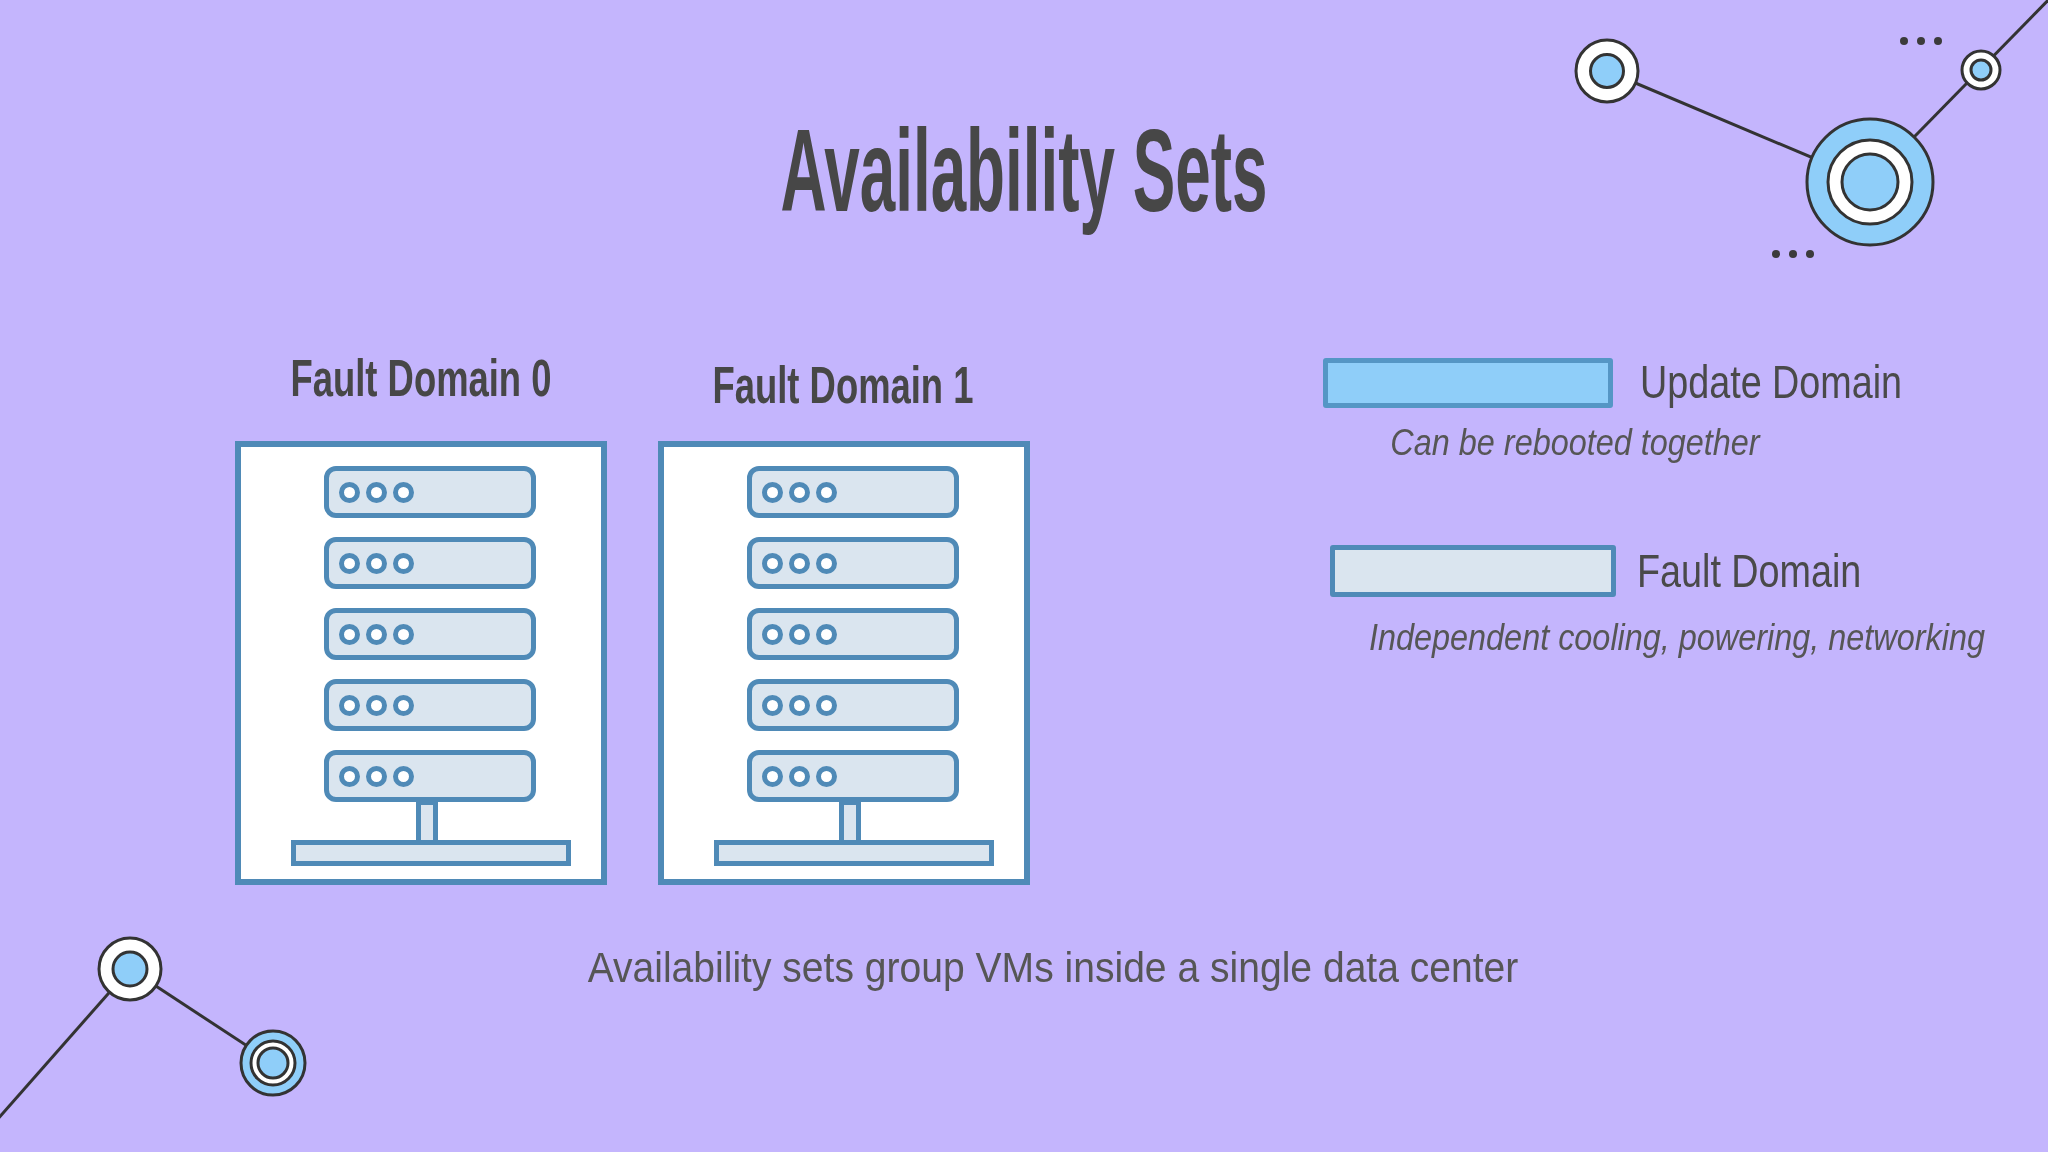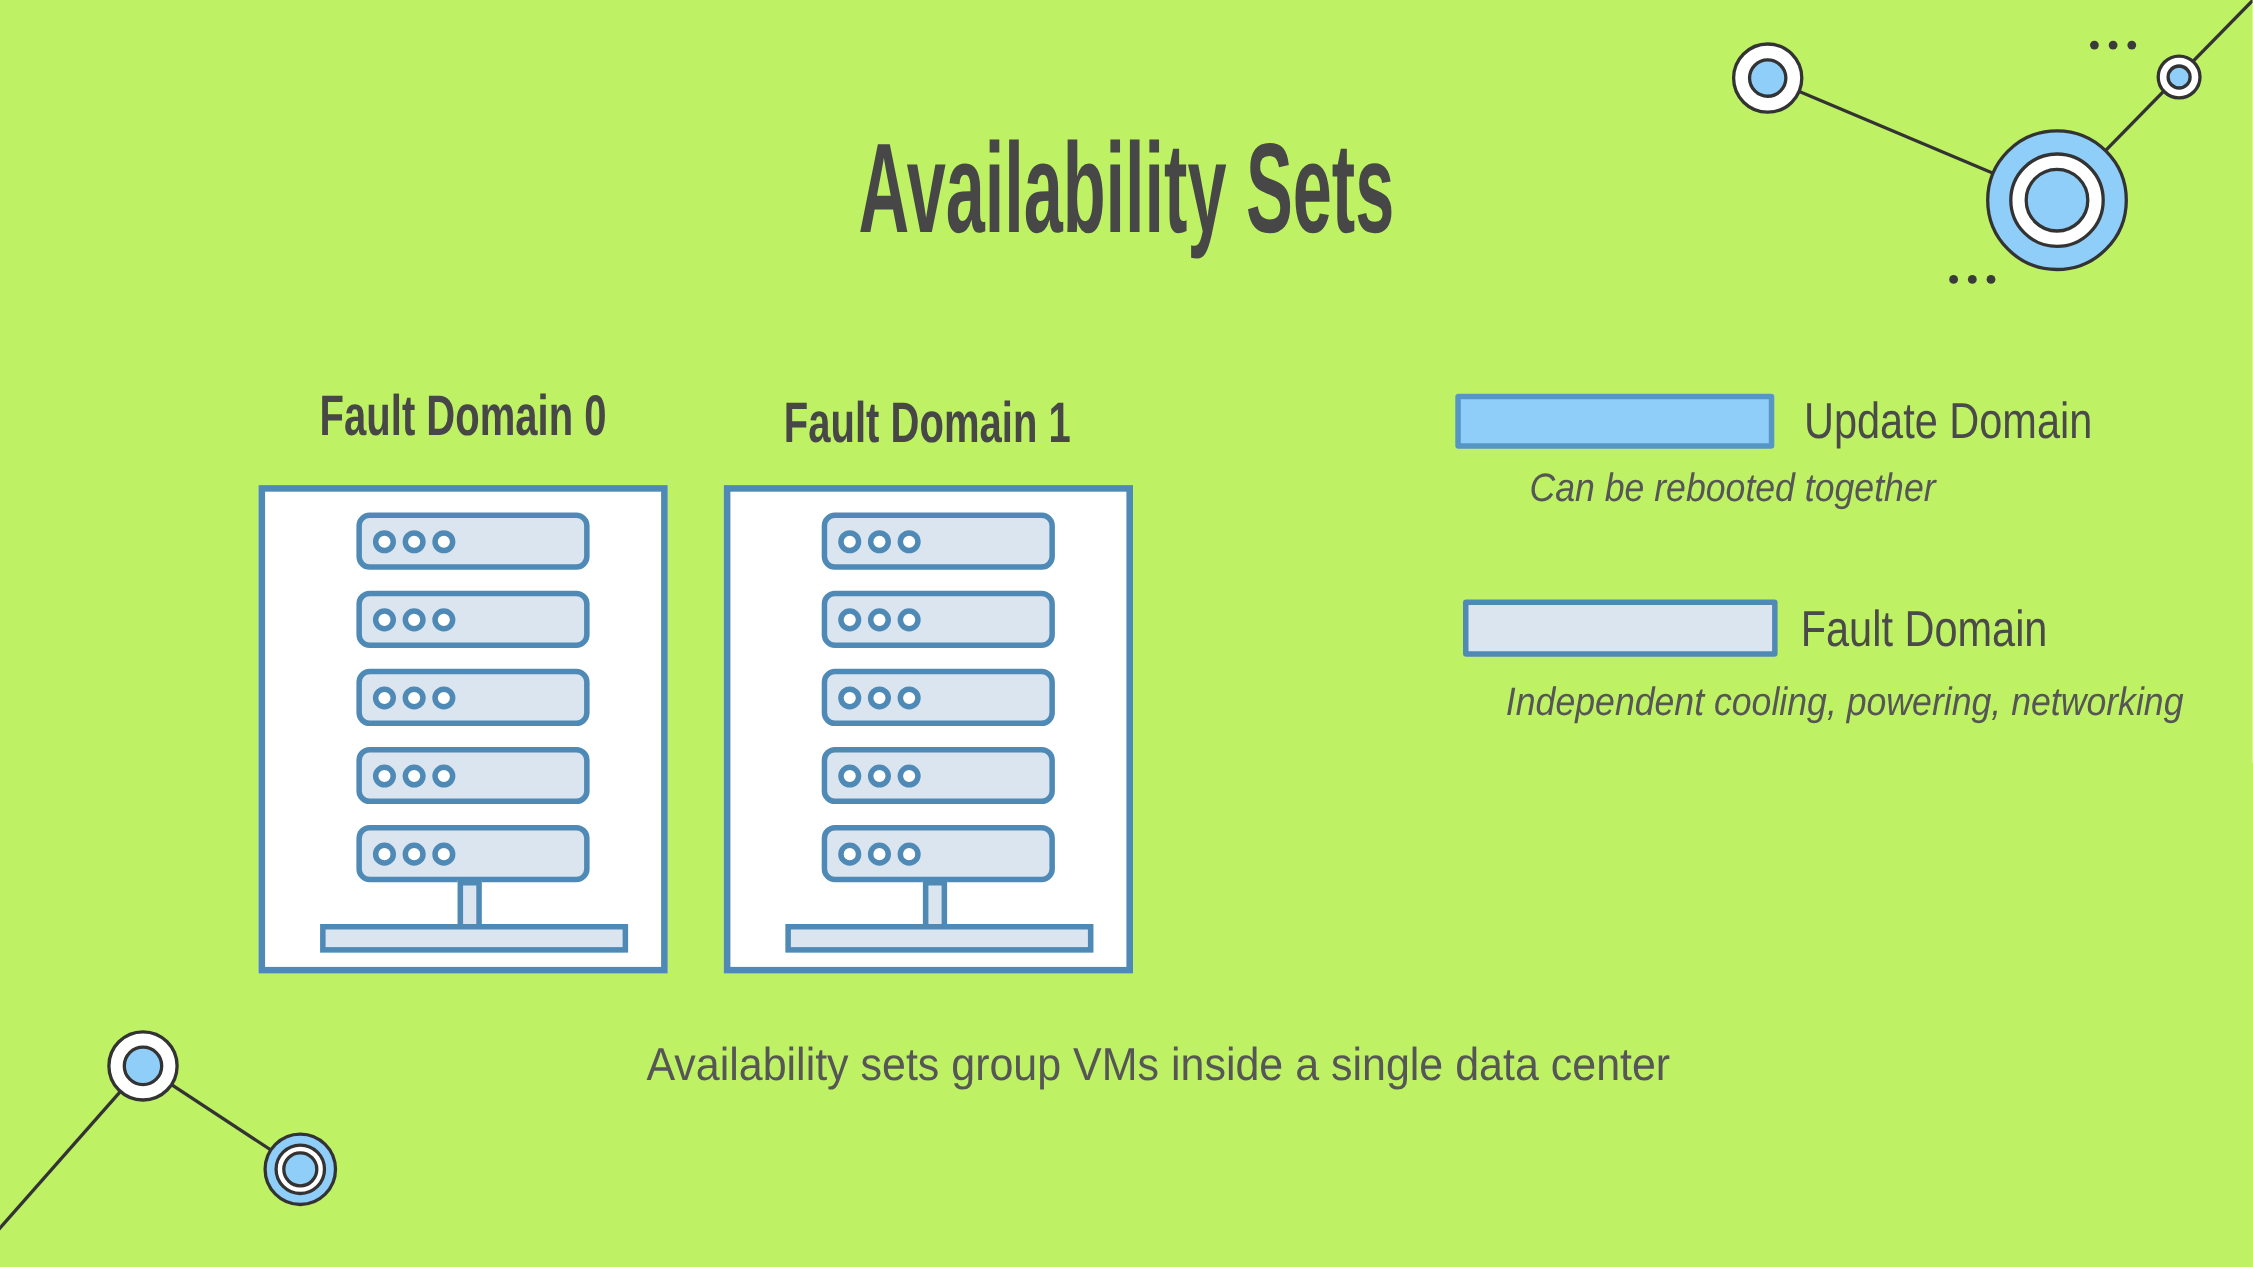--- a/index.html
+++ b/index.html
@@ -1,17 +1,17 @@
 <!DOCTYPE html>
 <html style="--accent-blue: #8FCEF9; --server-fill: #DAE5EF; --outline-blue: #4F8AB7; --text-dark: #474747; --text-gray: #565656; --decoration-outline: #333333; --dot-gray: #3B3B3B;"><head>
 <meta charset="utf-8">
 <style>
   html,body{margin:0;padding:0;background:#fff;}
   .canvas{
-    position:relative;width:2048px;height:1152px;overflow:hidden;background:#bef264;
+    position:relative;width:2048px;height:1152px;overflow:hidden;background:#c4b5fd;
     font-family:"Liberation Sans",sans-serif;color:var(--text-dark,#474747);
   }
   
   .title{
     position:absolute;left:0;right:0;top:108px;text-align:center;
     font-size:116px;font-weight:700;line-height:1.1;letter-spacing:0px;
     transform:scaleX(.55);transform-origin:center top;white-space:nowrap;
     color:var(--text-dark,#474747);
   }
   .rack-label{

